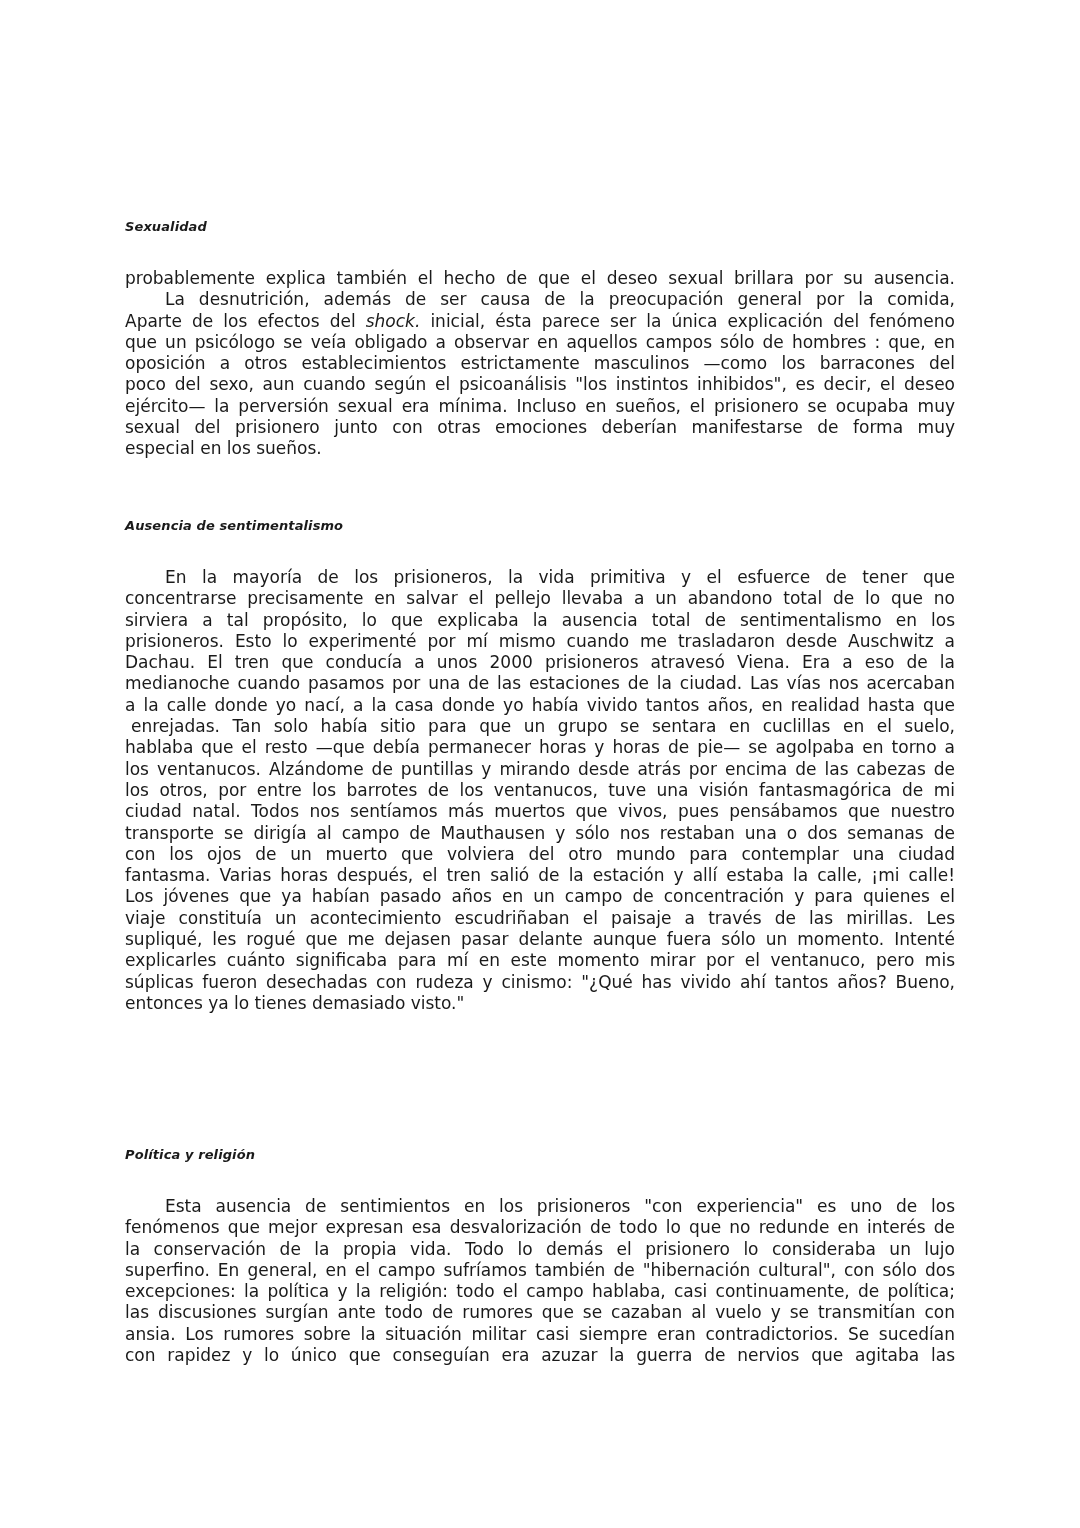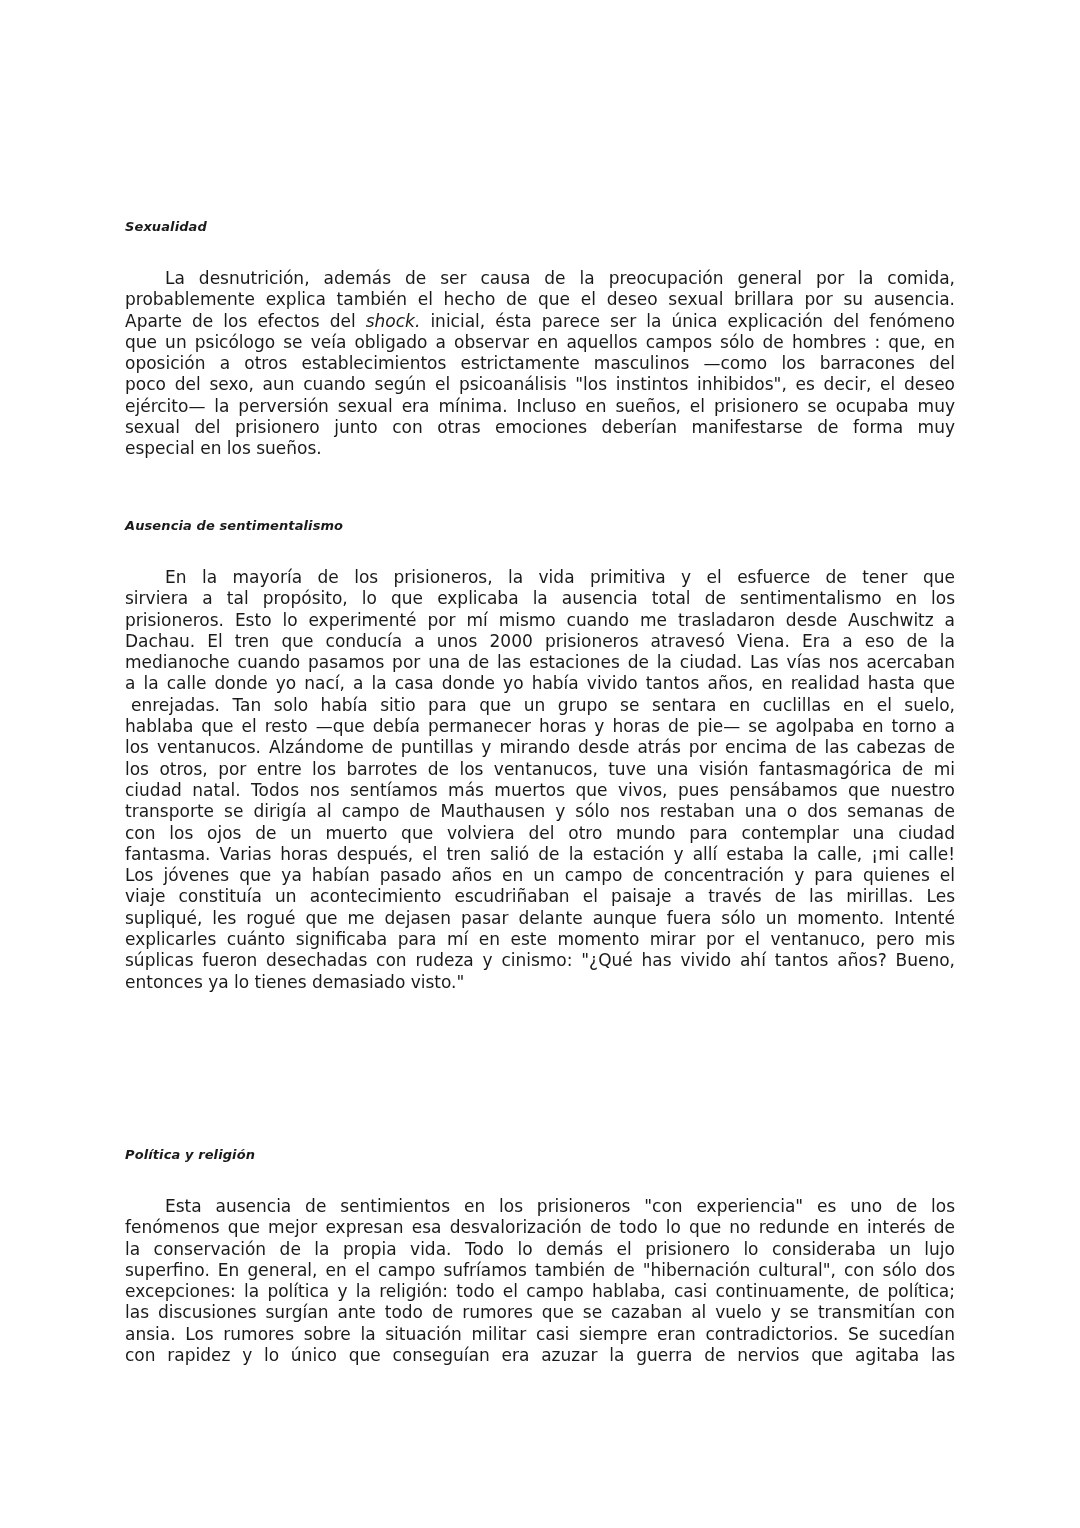--- a/index.html
+++ b/index.html
@@ -25,36 +25,37 @@
   .line.first { text-indent: 40px; }
 </style>
 </head>
 <body>
 
 <div class="page">
 
   <div class="section" style="top:215px;">
     <h2 class="heading">Sexualidad</h2>
     <div class="para" style="top:53px;">
+        <div class="line" style="white-space: normal; word-spacing: 0px;">probablemente explica también el hecho de que el deseo sexual brillara por su ausencia.</div>
         <div class="line first" style="white-space: normal; word-spacing: 0px;">La desnutrición, además de ser causa de la preocupación general por la comida,</div>
-        <div class="line" style="white-space: normal; word-spacing: 0px;">probablemente explica también el hecho de que el deseo sexual brillara por su ausencia.</div>
         <div class="line" style="white-space: normal; word-spacing: 0px;">Aparte de los efectos del <em>shock.</em> inicial, ésta parece ser la única explicación del fenómeno</div>
         <div class="line" style="white-space: normal; word-spacing: 0px;">que un psicólogo se veía obligado a observar en aquellos campos sólo de hombres : que, en</div>
         <div class="line" style="white-space: normal; word-spacing: 0px;">oposición a otros establecimientos estrictamente masculinos —como los barracones del</div>
         <div class="line" style="white-space: normal; word-spacing: 0px;">poco del sexo, aun cuando según el psicoanálisis "los instintos inhibidos", es decir, el deseo</div>
         <div class="line" style="white-space: normal; word-spacing: 0px;">ejército— la perversión sexual era mínima. Incluso en sueños, el prisionero se ocupaba muy</div>
         <div class="line" style="white-space: normal; word-spacing: 0px;">sexual del prisionero junto con otras emociones deberían manifestarse de forma muy</div>
         <div class="line last" style="white-space: normal; word-spacing: 0px;">especial en los sueños.</div>
       </div>
   </div>
 
   <div class="section" style="top:514px;">
     <h2 class="heading">Ausencia de sentimentalismo</h2>
     <div class="para" style="top:53px;">
         <div class="line first" style="white-space: normal; word-spacing: 0px;">En la mayoría de los prisioneros, la vida primitiva y el esfuerce de tener que</div>
+        <div class="line" style="white-space: normal; word-spacing: 0px;">concentrarse precisamente en salvar el pellejo llevaba a un abandono total de lo que no</div>
         <div class="line" style="white-space: normal; word-spacing: 0px;">sirviera a tal propósito, lo que explicaba la ausencia total de sentimentalismo en los</div>
         <div class="line" style="white-space: normal; word-spacing: 0px;">prisioneros. Esto lo experimenté por mí mismo cuando me trasladaron desde Auschwitz a</div>
         <div class="line" style="white-space: normal; word-spacing: 0px;">Dachau. El tren que conducía a unos 2000 prisioneros atravesó Viena. Era a eso de la</div>
         <div class="line" style="white-space: normal; word-spacing: 0px;">medianoche cuando pasamos por una de las estaciones de la ciudad. Las vías nos acercaban</div>
         <div class="line" style="white-space: normal; word-spacing: 0px;">a la calle donde yo nací, a la casa donde yo había vivido tantos años, en realidad hasta que</div>
         <div class="line" style="white-space: normal; word-spacing: 0px; margin-left: 6px;">enrejadas. Tan solo había sitio para que un grupo se sentara en cuclillas en el suelo,</div>
         <div class="line" style="white-space: normal; word-spacing: 0px;">hablaba que el resto —que debía permanecer horas y horas de pie— se agolpaba en torno a</div>
         <div class="line" style="white-space: normal; word-spacing: 0px;">los ventanucos. Alzándome de puntillas y mirando desde atrás por encima de las cabezas de</div>
         <div class="line" style="white-space: normal; word-spacing: 0px;">los otros, por entre los barrotes de los ventanucos, tuve una visión fantasmagórica de mi</div>
         <div class="line" style="white-space: normal; word-spacing: 0px;">ciudad natal. Todos nos sentíamos más muertos que vivos, pues pensábamos que nuestro</div>

